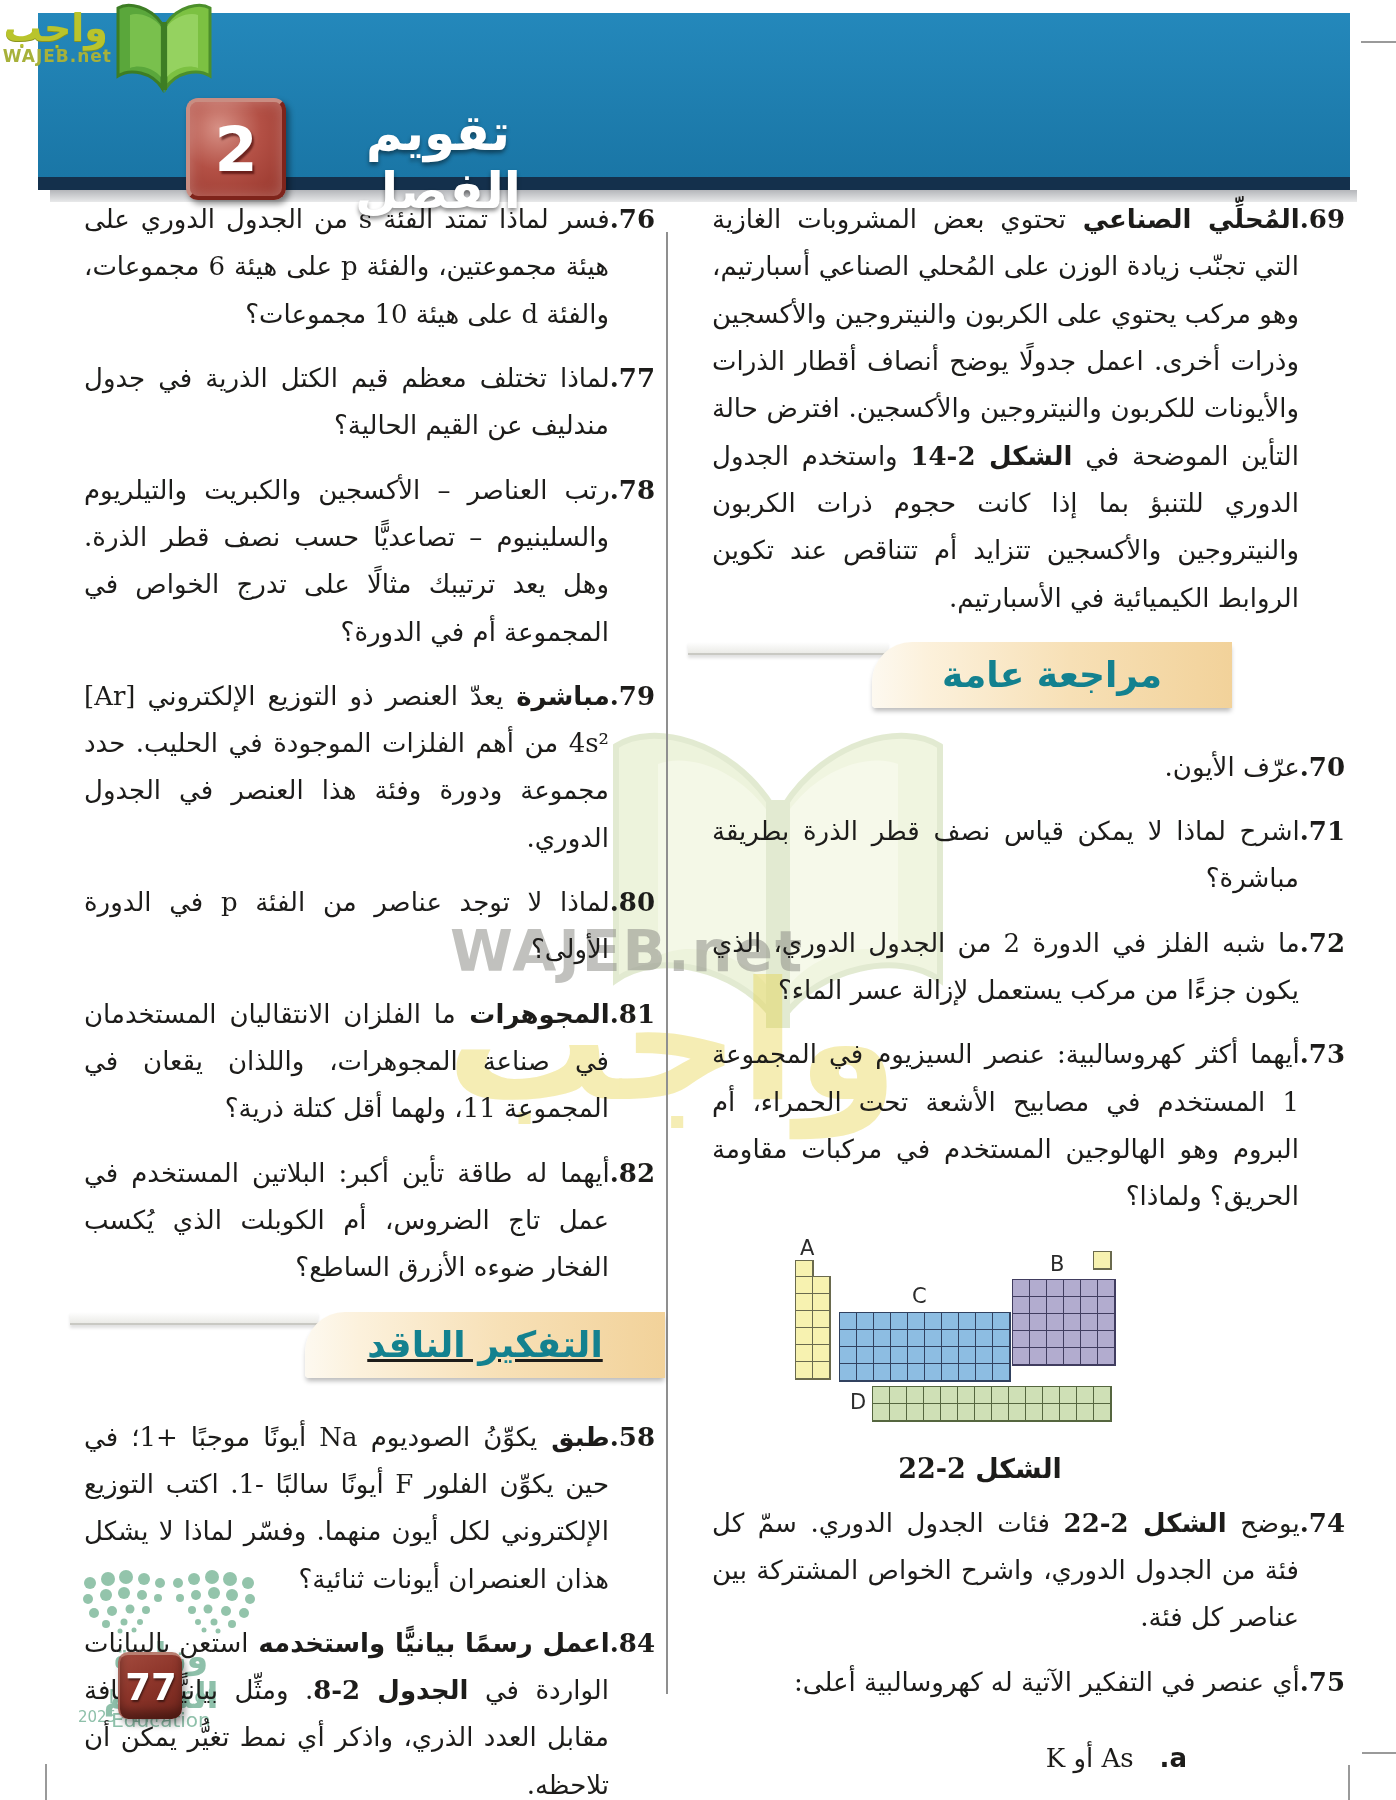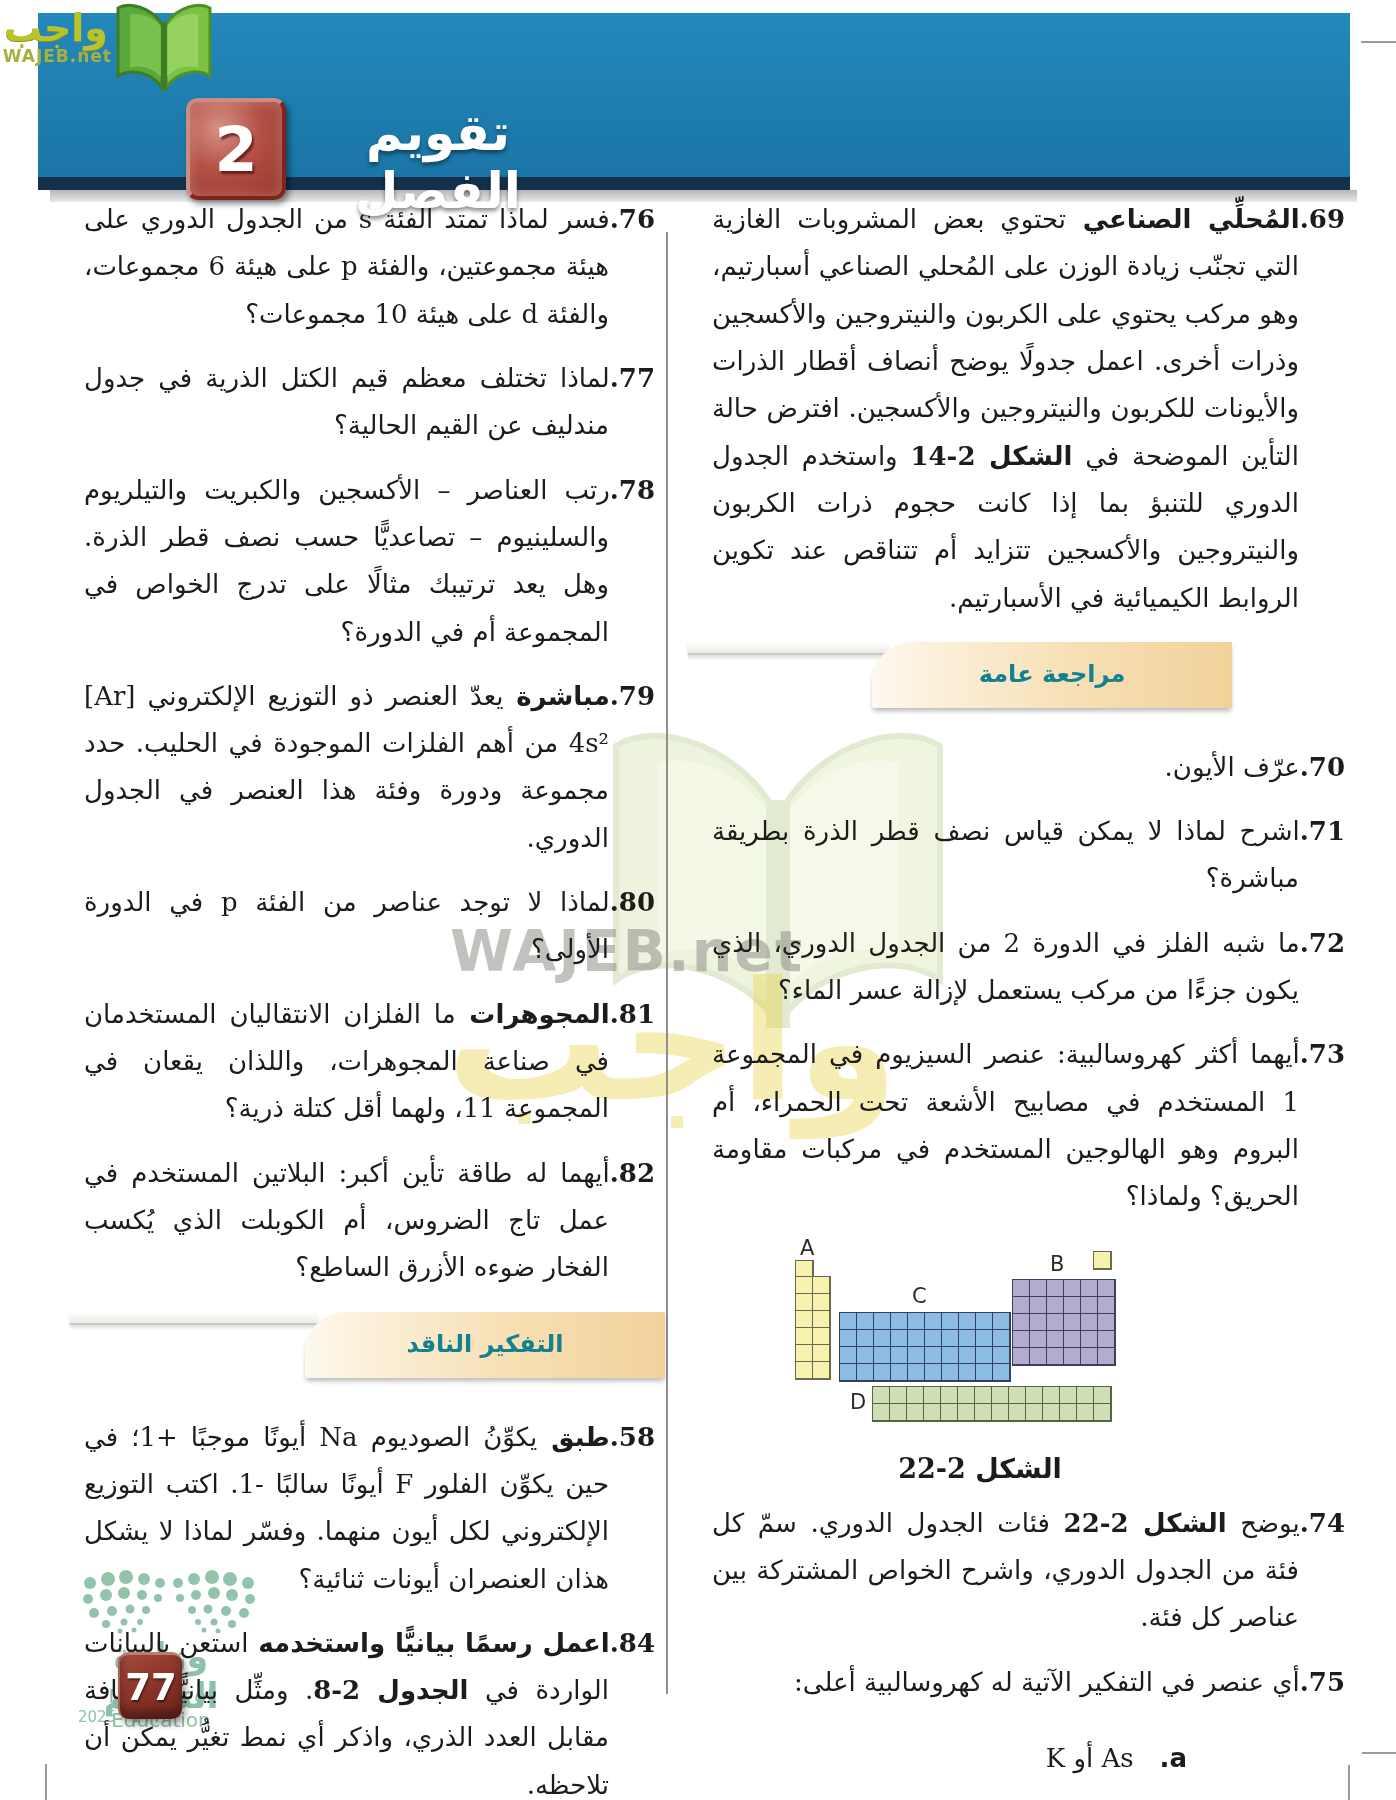--- a/index.html
+++ b/index.html
@@ -66,24 +66,24 @@
   
   .section-banner{position:relative;height:72px;margin:20px 0 30px 0;text-indent:0;padding:0;}
   .sb-tail{position:absolute;top:0;height:11px;background:linear-gradient(180deg,#ffffff,#ebebe7);border-bottom:2px solid #c9c9c3;box-shadow:0 3px 3px rgba(0,0,0,.12);}
   .sb-tab{
     position:absolute;top:0;height:66px;width:360px;
     background:linear-gradient(to left,#f2d29a 0%,#f7e0b6 45%,#fcf1dc 85%,#fdf9f0 100%);
     border-top-left-radius:40px;border-bottom-left-radius:4px;
     box-shadow:0 4px 5px -1px rgba(0,0,0,.28);
     display:flex;align-items:center;justify-content:center;
   }
-  .sb-text{font-family:"DejaVu Sans",sans-serif;font-weight:bold;font-size:24px;color:#13818f;}
+  .sb-text{font-family:"DejaVu Sans",sans-serif;font-weight:bold;font-size:36px;color:#13818f;}
   .sb-right .sb-tab{right:113px;}
   .sb-right .sb-tail{left:-12px;width:200px;}
-  .sb-left .sb-tab{right:-10px;}
+  .sb-left .sb-tab{right:-10px;text-decoration:underline;}
   .sb-left .sb-tail{left:-2px;width:248px;}
 
   
   .figure{position:relative;height:252px;margin:6px 0 10px 0;text-indent:0;}
   .fblock{position:absolute;border:1px solid;box-sizing:content-box;}
   .flabel{position:absolute;font-family:"DejaVu Sans",sans-serif;font-size:21px;color:#2b2b2b;line-height:1;}
   .fcaption{position:absolute;left:160px;top:206px;width:240px;text-align:center;font-weight:bold;font-size:27px;}
 
   
   .ministry{position:absolute;left:70px;top:1570px;width:190px;z-index:2;}

